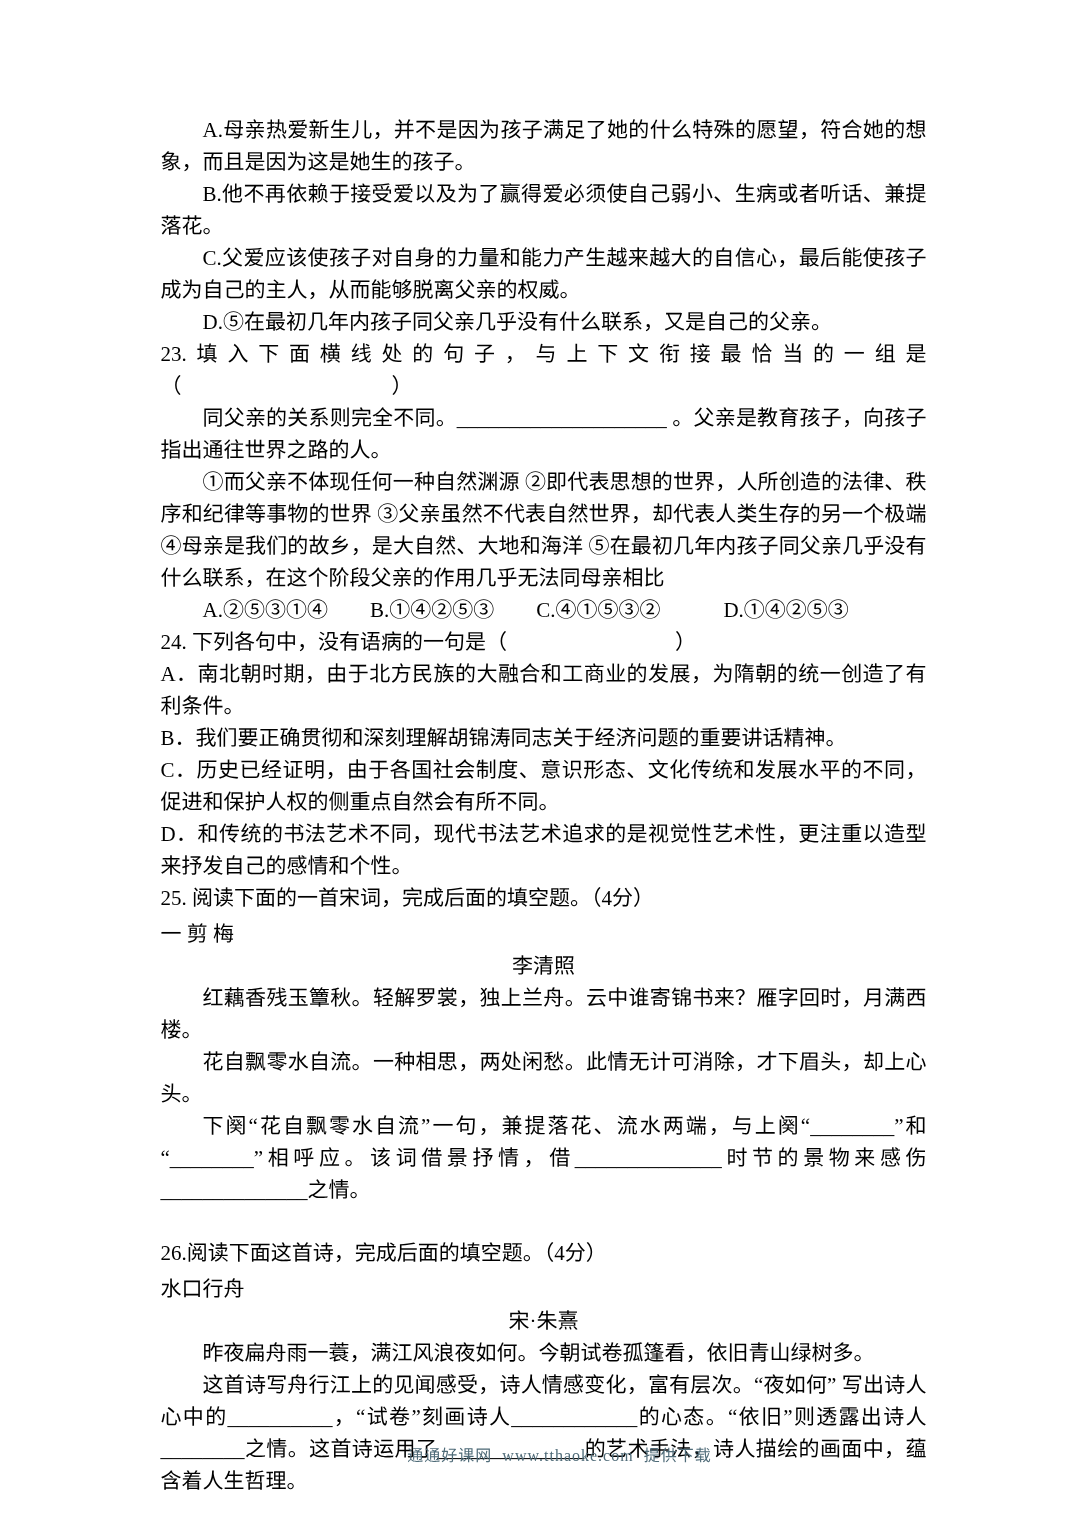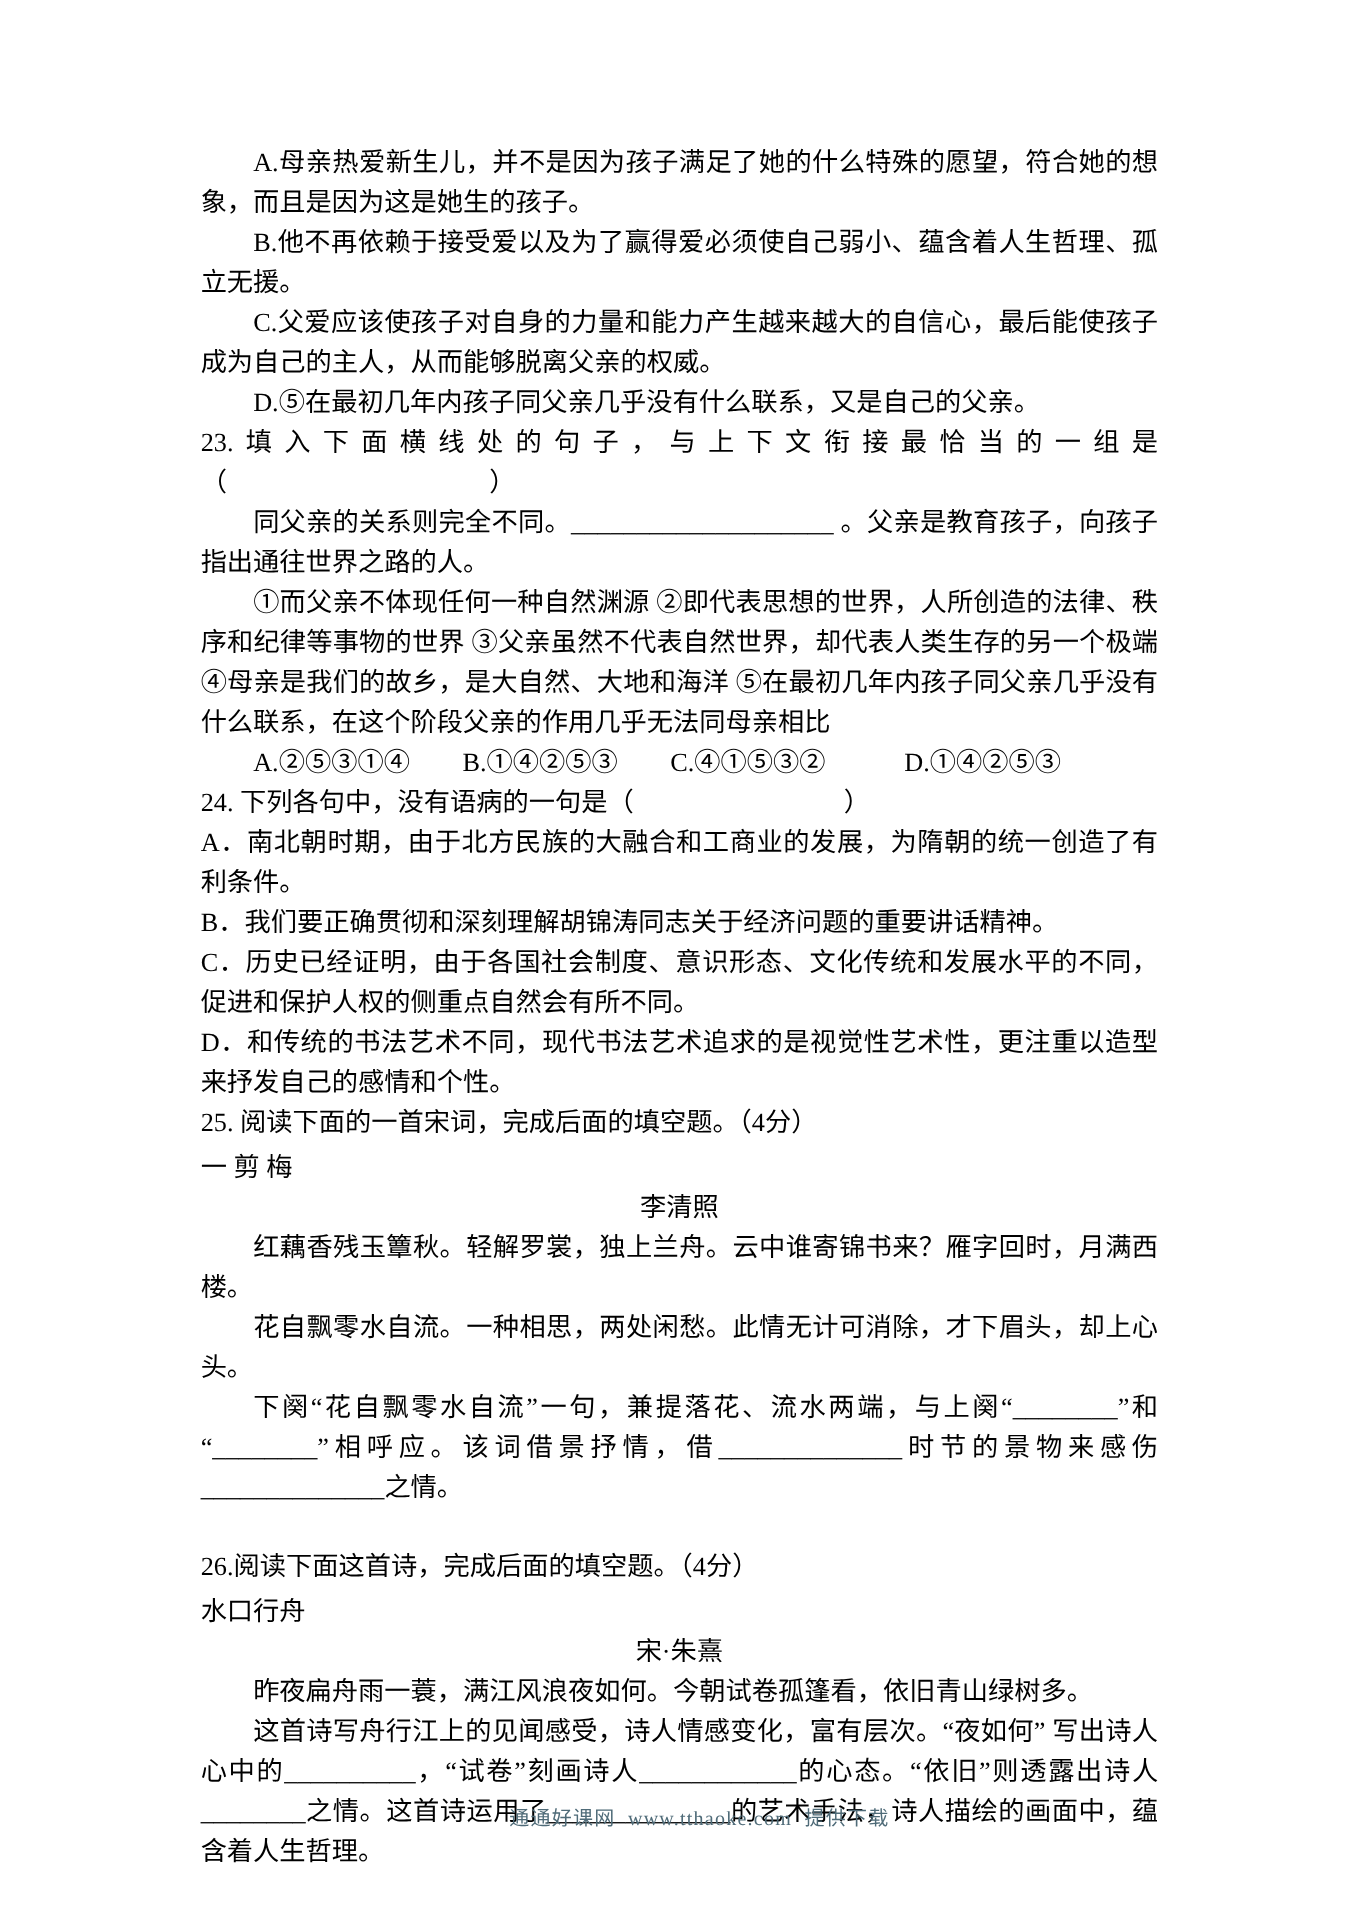--- a/index.html
+++ b/index.html
@@ -42,21 +42,21 @@
     color: var(--footer-text, #4f6b78);
   }
 </style>
 </head>
 <body>
 
 <div class="page">
 
   <section>
     <p class="indent">A.母亲热爱新生儿，并不是因为孩子满足了她的什么特殊的愿望，符合她的想象，而且是因为这是她生的孩子。</p>
-    <p class="indent">B.他不再依赖于接受爱以及为了赢得爱必须使自己弱小、蕴含着人生哲理、孤立无援。</p>
+    <p class="indent">B.他不再依赖于接受爱以及为了赢得爱必须使自己弱小、生病或者听话、兼提落花。</p>
     <p class="indent">C.父爱应该使孩子对自身的力量和能力产生越来越大的自信心，最后能使孩子成为自己的主人，从而能够脱离父亲的权威。</p>
     <p class="indent">D.⑤在最初几年内孩子同父亲几乎没有什么联系，又是自己的父亲。</p>
   </section>
 
   <section>
     <p>23.填入下面横线处的句子，与上下文衔接最恰当的一组是（　　　　　　　　　　）</p>
     <p class="indent">同父亲的关系则完全不同。____________________ 。父亲是教育孩子，向孩子指出通往世界之路的人。</p>
     <p class="indent">①而父亲不体现任何一种自然渊源 ②即代表思想的世界，人所创造的法律、秩序和纪律等事物的世界 ③父亲虽然不代表自然世界，却代表人类生存的另一个极端 ④母亲是我们的故乡，是大自然、大地和海洋 ⑤在最初几年内孩子同父亲几乎没有什么联系，在这个阶段父亲的作用几乎无法同母亲相比</p>
     <p class="indent">A.②⑤③①④　　B.①④②⑤③　　C.④①⑤③②　　　D.①④②⑤③</p>
   </section>

